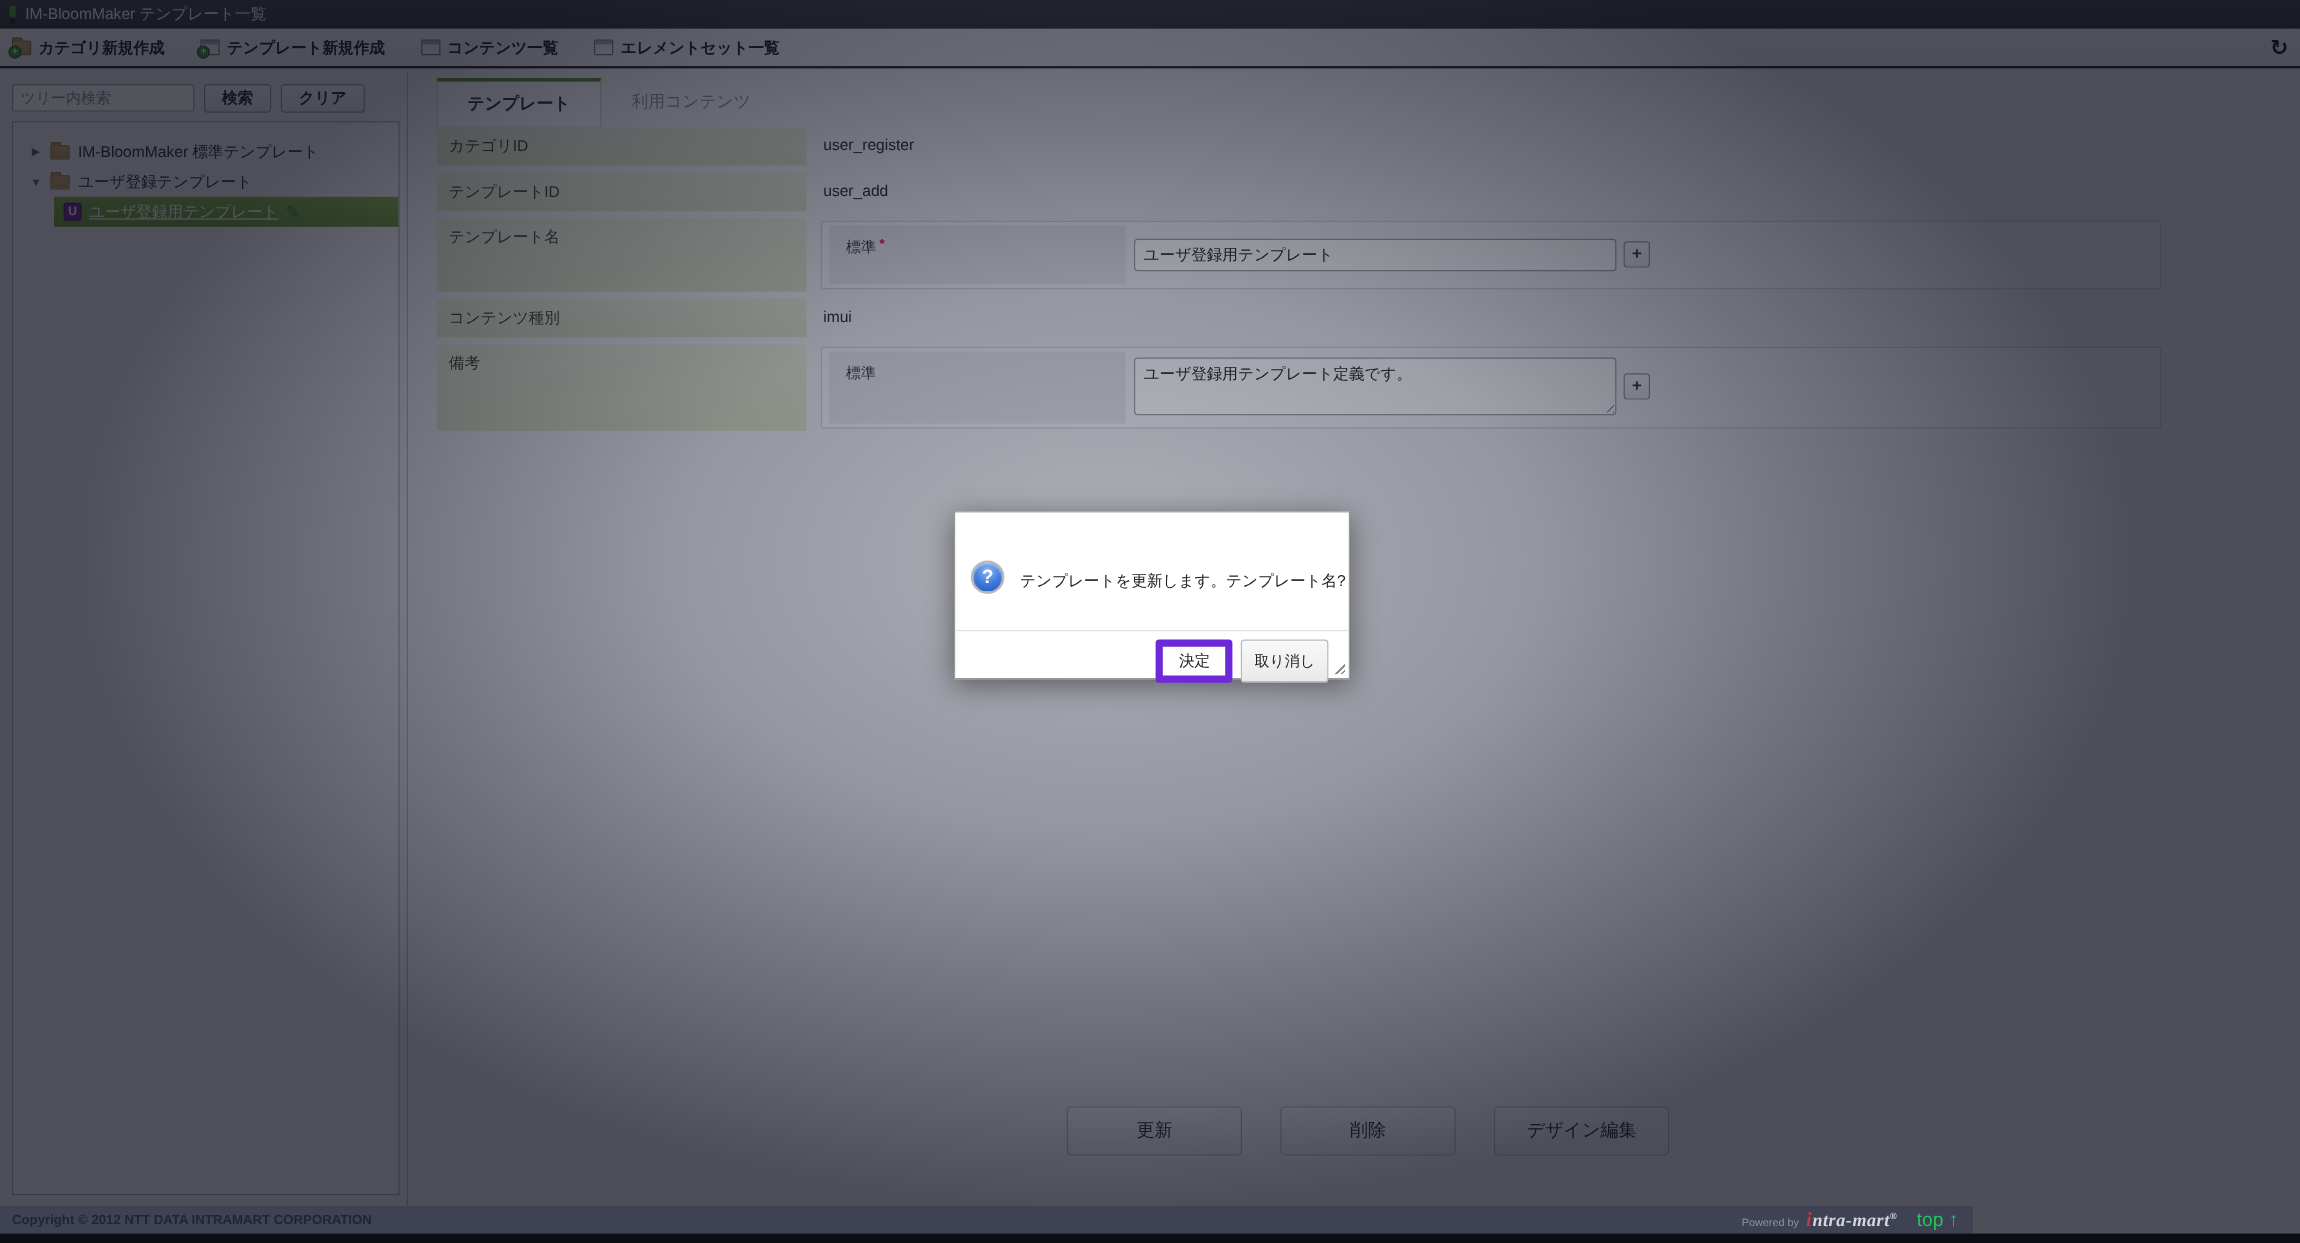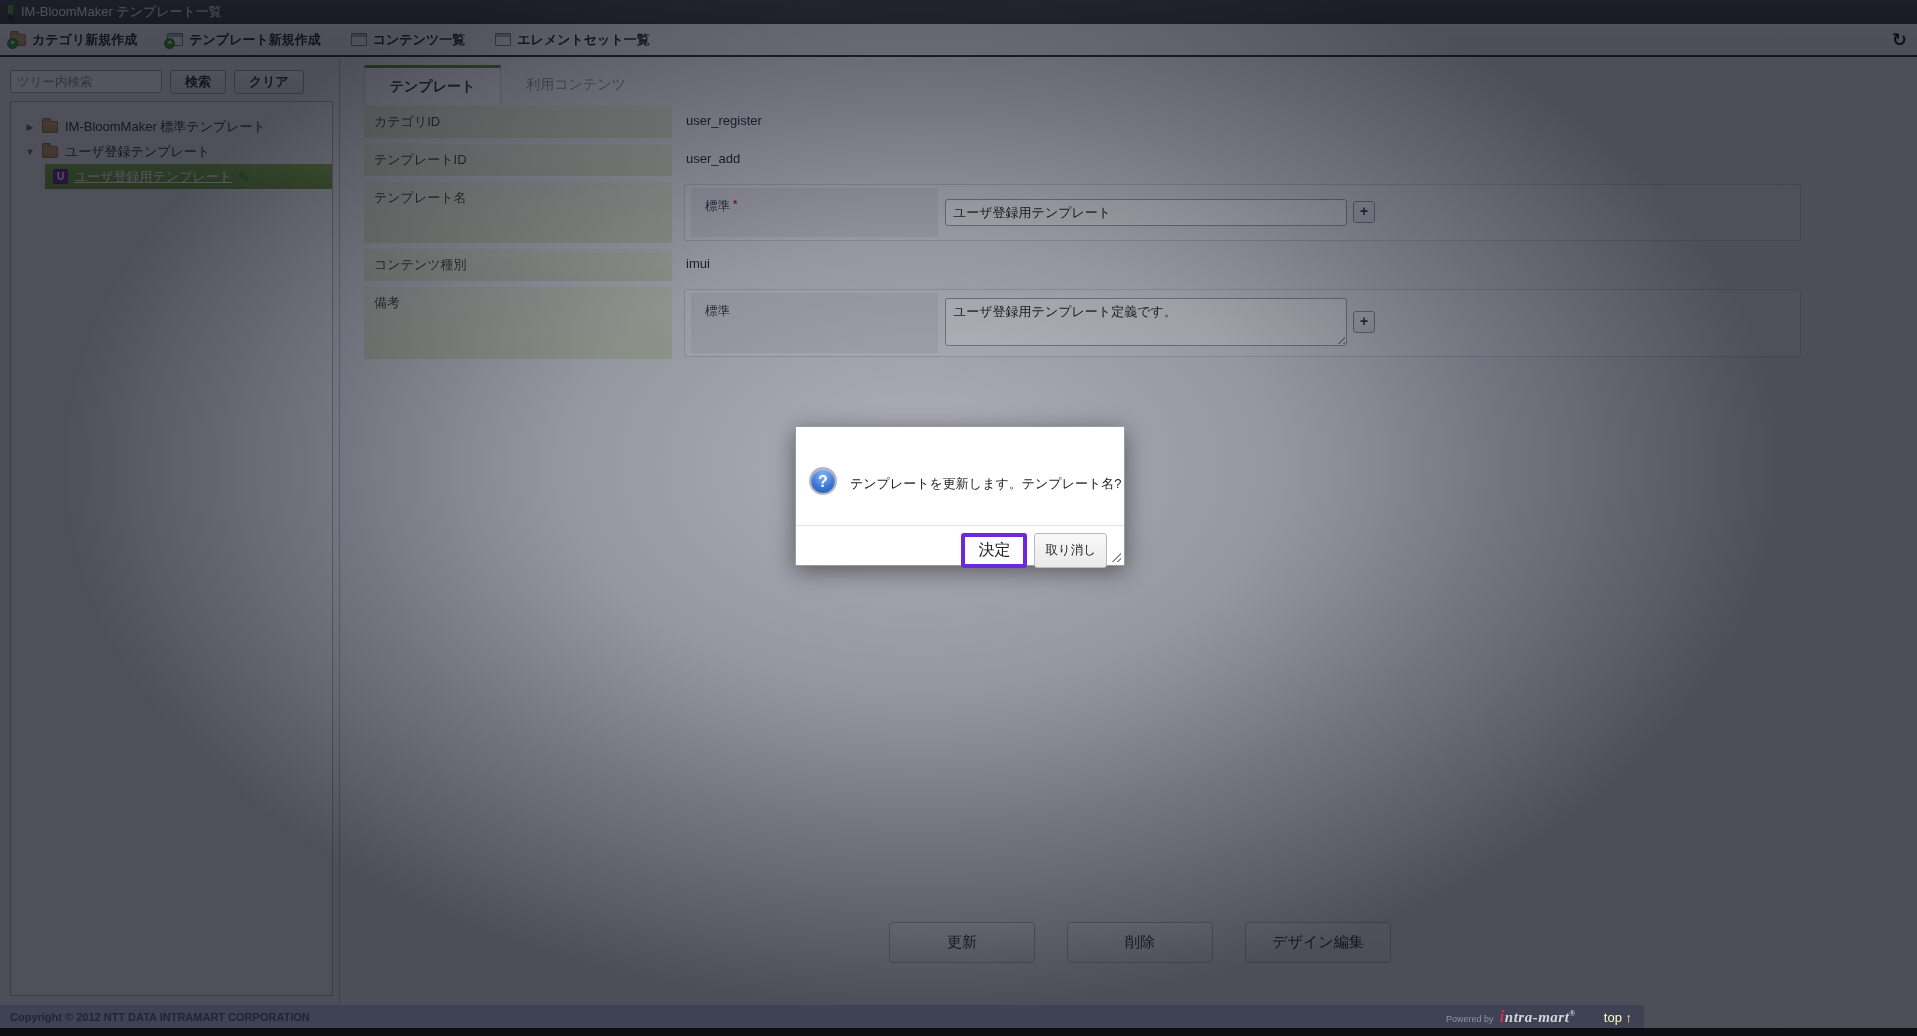--- a/index.html
+++ b/index.html
@@ -89,21 +89,21 @@
   
   .footer { position:absolute; left:0; top:1005px; width:1644px; height:23px; background:#3e4252;
     display:flex; align-items:center; z-index:60; }
   .footer .copy { font-size:11px; font-weight:bold; color:#20243a; padding-left:10px; }
   .footer .right { margin-left:auto; display:flex; align-items:baseline; gap:6px; padding-right:12px; }
   .pwd { font-size:9px; color:#8d93a8; }
   .brand { font-family:"Liberation Serif","DejaVu Serif",serif; font-style:italic; font-weight:bold;
     font-size:15px; color:#d4d6e0; letter-spacing:0.5px; }
   .brand .bi { color:#c2384a; font-size:17px; }
   .brand sup { font-size:8px; }
-  .toplink { font-size:13px; color:#fef9c3; margin-left:22px; cursor:pointer; }
+  .toplink { font-size:16px; color:#22c55e; margin-left:10px; cursor:pointer; }
   .blackbar { position:absolute; left:0; top:1028px; width:1917px; height:8px; background:#0d0e14; z-index:60; }
 
   
   .overlay { position:absolute; inset:0; z-index:50;
     background:radial-gradient(ellipse 860px 540px at 48% 45%,
       rgba(18,20,38,0.28) 0%, rgba(18,20,38,0.40) 42%,
       rgba(16,17,33,0.55) 68%, rgba(10,11,23,0.70) 100%); }
 
   
   .dialog { position:absolute; left:795px; top:426px; width:330px; height:140px; background:#fff;
@@ -111,22 +111,22 @@
   .dlg-title { height:26px; background:linear-gradient(#fbfbfb,#ececec); border-bottom:1px solid #d8d8d8;
     display:flex; align-items:center; padding:0 10px; font-size:12.5px; color:#333; }
   .dlg-close { margin-left:auto; font-size:15px; font-weight:bold; color:#3a3a3a; cursor:pointer; line-height:1; }
   .q-icon { position:absolute; left:13px; top:40px; width:28px; height:28px; border-radius:50%;
     background:radial-gradient(circle at 50% 28%, #8ab6f0 0%, #3a78d8 55%, #1f55b8 100%);
     border:2px solid #b9b9bd; box-shadow:inset 0 1px 2px rgba(255,255,255,0.6);
     color:#fff; font-size:16px; font-weight:bold; text-align:center; line-height:25px; }
   .dlg-msg { position:absolute; left:54px; top:48px; font-size:13px; color:#222; }
   .dlg-sep { position:absolute; left:0; right:0; top:98px; border-top:1px solid #e2e2e2; }
   .dlg-btns { position:absolute; right:17px; top:106px; display:flex; gap:7px; }
-  .dlg-ok { padding:3px 13px; background:#fdfdfd; border:4px solid #6d28d9; border-radius:3px;
-    font-size:16px; color:#222; cursor:pointer; font-family:inherit; }
+  .dlg-ok { padding:3px 13px; background:#fdfdfd; border:6px solid #6d28d9; border-radius:3px;
+    font-size:13px; color:#222; cursor:pointer; font-family:inherit; }
   .dlg-cancel { padding:4px 10px; background:linear-gradient(#f9f9f9,#e9e9e9); border:1px solid #b9b9b9;
     border-radius:3px; font-size:12.5px; color:#222; cursor:pointer; font-family:Liberation Serif, serif; }
   .dlg-grip { position:absolute; right:3px; bottom:3px; width:11px; height:11px;
     background:repeating-linear-gradient(135deg, transparent 0 2px, #8f8f8f 2px 3.5px);
     clip-path:polygon(100% 0, 100% 100%, 0 100%); }
 </style>
 </head>
 <body>
 
 <div class="titlebar">

